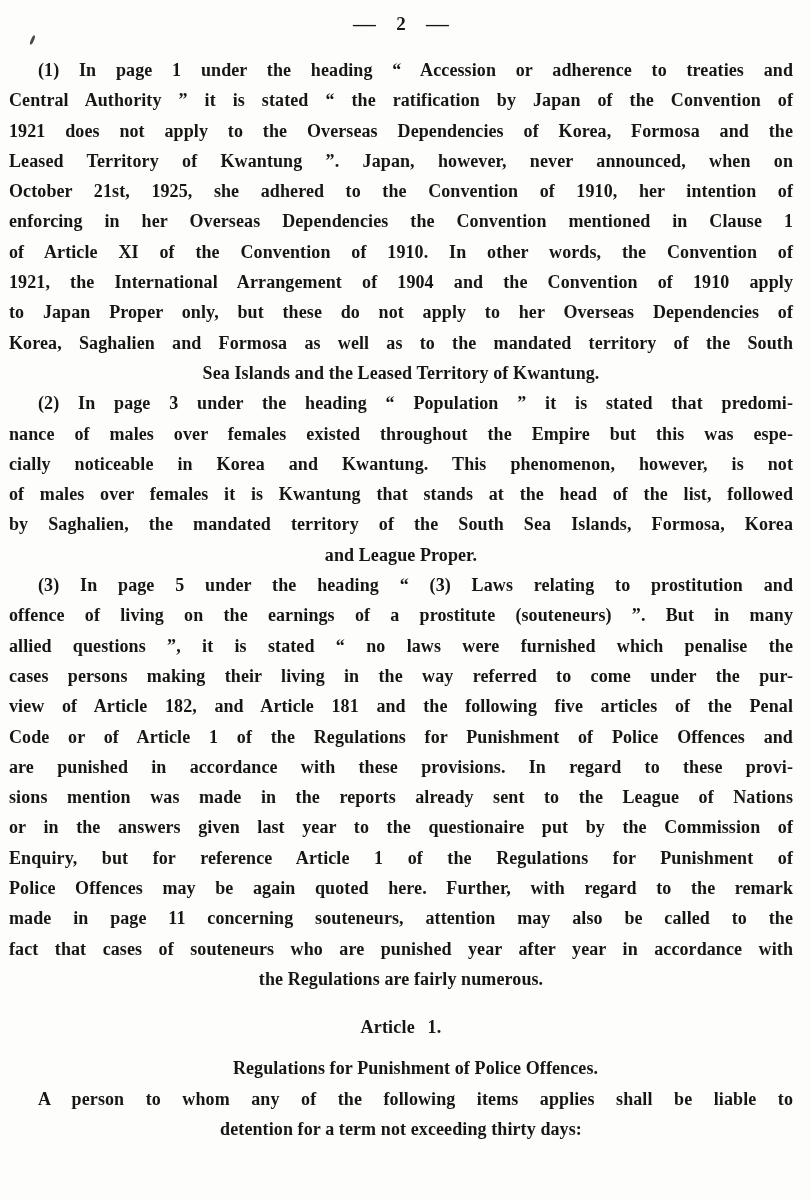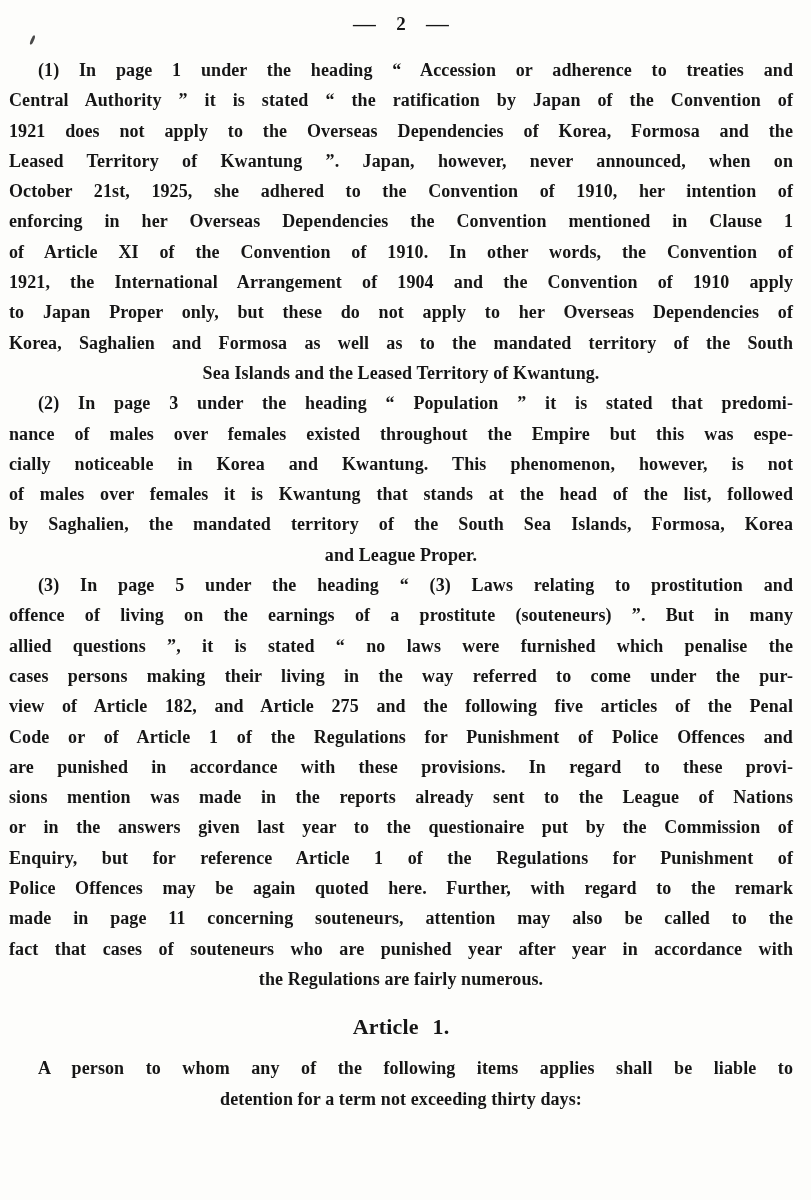--- a/index.html
+++ b/index.html
@@ -40,21 +40,21 @@
     text-align-last: justify;
     white-space: normal;
   }
   .line.first { text-indent: 29px; }
   .line.para-last {
     text-align: center;
     text-align-last: auto;
   }
   .article-heading {
     text-align: center;
-    font-size: 22px;
+    font-size: 18px;
     line-height: 30px;
     margin-top: 18px;
     margin-bottom: 11px;
     word-spacing: 8px;
     letter-spacing: 0.2px;
   }
   .speck {
     position: absolute;
     left: 31px;
     top: 35px;
@@ -97,31 +97,32 @@
         <div class="line">cially noticeable in Korea and Kwantung. This phenomenon, however, is not</div>
         <div class="line">of males over females it is Kwantung that stands at the head of the list, followed</div>
         <div class="line">by Saghalien, the mandated territory of the South Sea Islands, Formosa, Korea</div>
         <div class="line para-last">and League Proper.</div>
       </div>
       <div class="paragraph">
         <div class="line first">(3) In page 5 under the heading “ (3) Laws relating to prostitution and</div>
         <div class="line">offence of living on the earnings of a prostitute (souteneurs) ”. But in many</div>
         <div class="line">allied questions ”, it is stated “ no laws were furnished which penalise the</div>
         <div class="line">cases persons making their living in the way referred to come under the pur-</div>
-        <div class="line">view of Article 182, and Article 275 and the following five articles of the Penal</div>
+        <div class="line">view of Article 182, and Article 181 and the following five articles of the Penal</div>
         <div class="line">Code or of Article 1 of the Regulations for Punishment of Police Offences and</div>
         <div class="line">are punished in accordance with these provisions. In regard to these provi-</div>
         <div class="line">sions mention was made in the reports already sent to the League of Nations</div>
         <div class="line">or in the answers given last year to the questionaire put by the Commission of</div>
         <div class="line">Enquiry, but for reference Article 1 of the Regulations for Punishment of</div>
         <div class="line">Police Offences may be again quoted here. Further, with regard to the remark</div>
         <div class="line">made in page 11 concerning souteneurs, attention may also be called to the</div>
         <div class="line">fact that cases of souteneurs who are punished year after year in accordance with</div>
         <div class="line para-last">the Regulations are fairly numerous.</div>
       </div>
     </div>
 
   <div class="content">
     <div class="article-heading">Article 1.</div>
+    <div class="line first para-last">Regulations for Punishment of Police Offences.</div>
     <div class="line first">A person to whom any of the following items applies shall be liable to</div>
     <div class="line para-last">detention for a term not exceeding thirty days:</div>
   </div>
 </div>
 
 </body></html>

